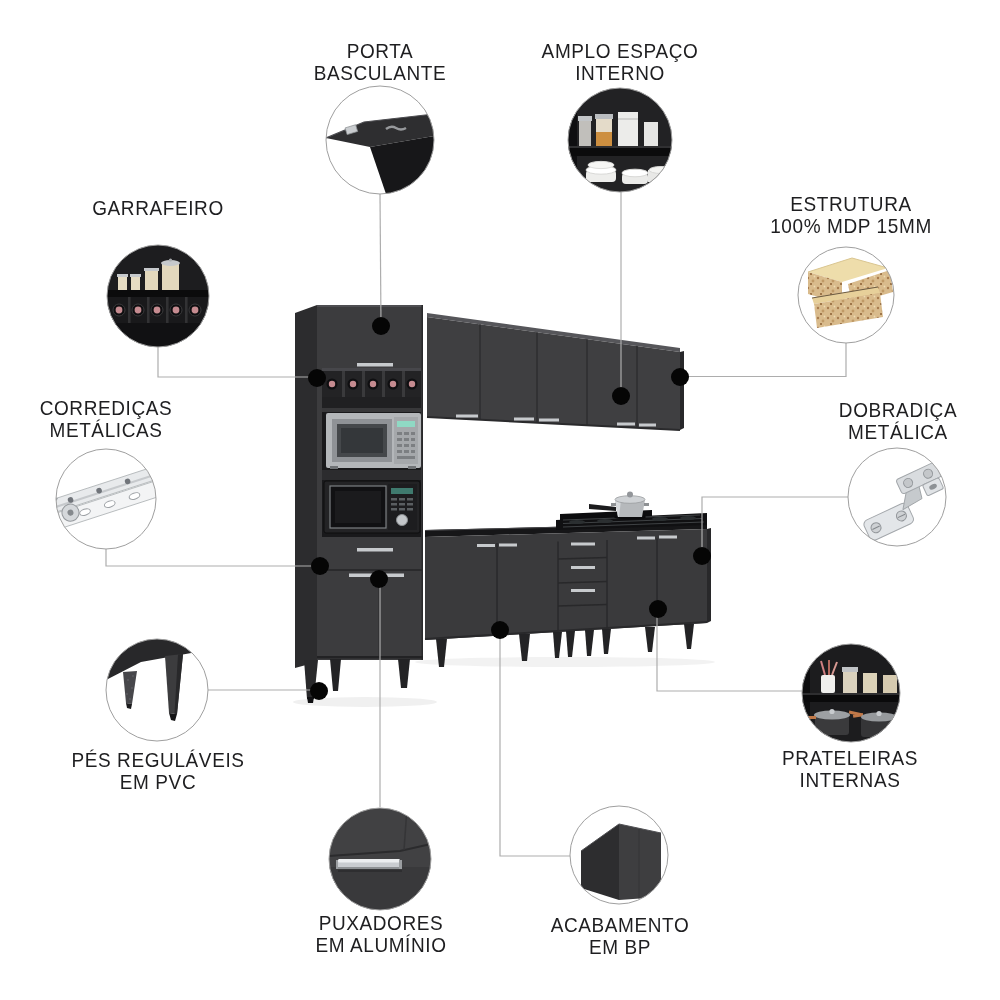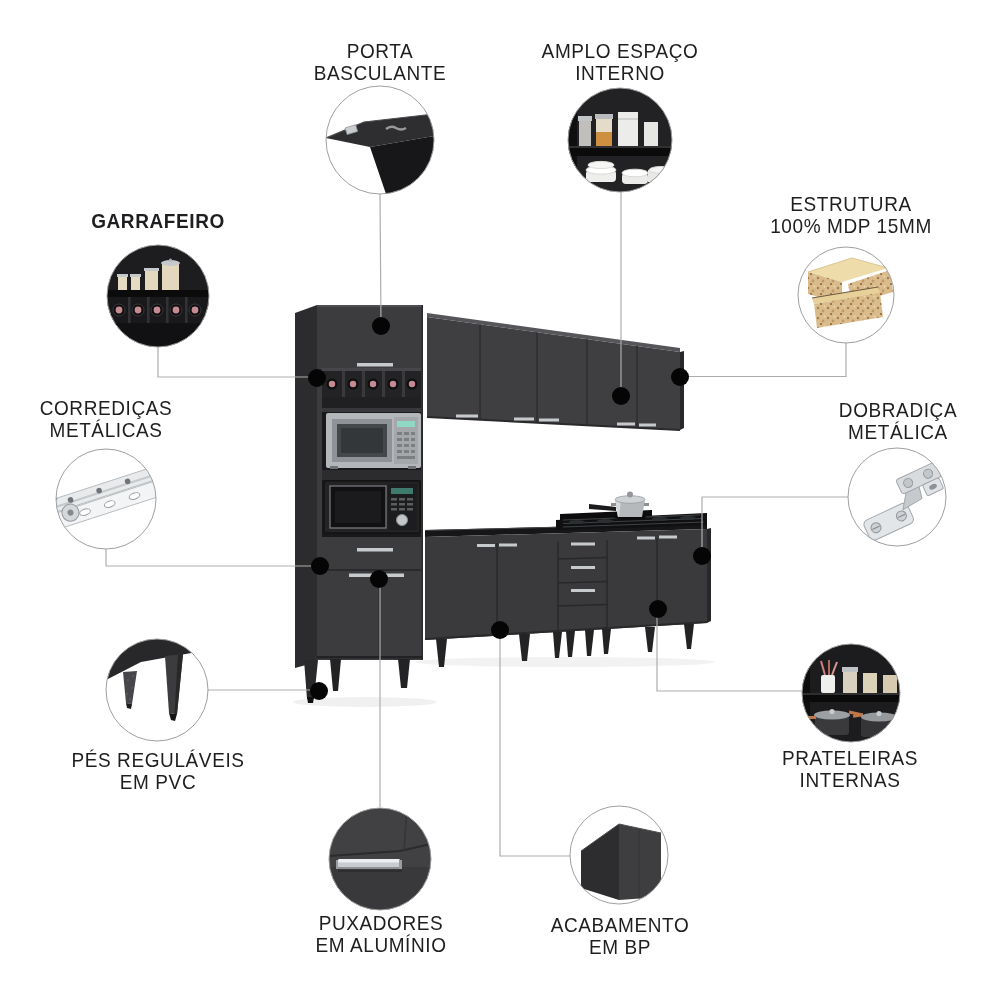--- a/index.html
+++ b/index.html
@@ -453,21 +453,21 @@
     <line x1="20" y1="-26.5" x2="20" y2="43.5" stroke="#343436" stroke-width="1"></line>
     <path d="M-38,-4 L0,-31 L42,-22" stroke="#515154" stroke-width="1" fill="none"></path>
   </g>
   <circle cx="619" cy="855" r="49" fill="none" stroke="#9f9f9f" stroke-width="1"></circle>
 </svg>
 
 <div class="label" style="left:268px;top:41px;width:224px;">PORTA
 BASCULANTE</div>
 <div class="label" style="left:508px;top:41px;width:224px;">AMPLO ESPAÇO
 INTERNO</div>
-<div class="label" style="left:46px;top:211px;width:224px;font-weight:bold;">GARRAFEIRO</div>
+<div class="label" style="left:46px;top:198px;width:224px;">GARRAFEIRO</div>
 <div class="label" style="left:739px;top:194px;width:224px;">ESTRUTURA
 100% MDP 15MM</div>
 <div class="label" style="left:-6px;top:398px;width:224px;">CORREDIÇAS
 METÁLICAS</div>
 <div class="label" style="left:786px;top:400px;width:224px;">DOBRADIÇA
 METÁLICA</div>
 <div class="label" style="left:46px;top:750px;width:224px;">PÉS REGULÁVEIS
 EM PVC</div>
 <div class="label" style="left:738px;top:748px;width:224px;">PRATELEIRAS
 INTERNAS</div>

